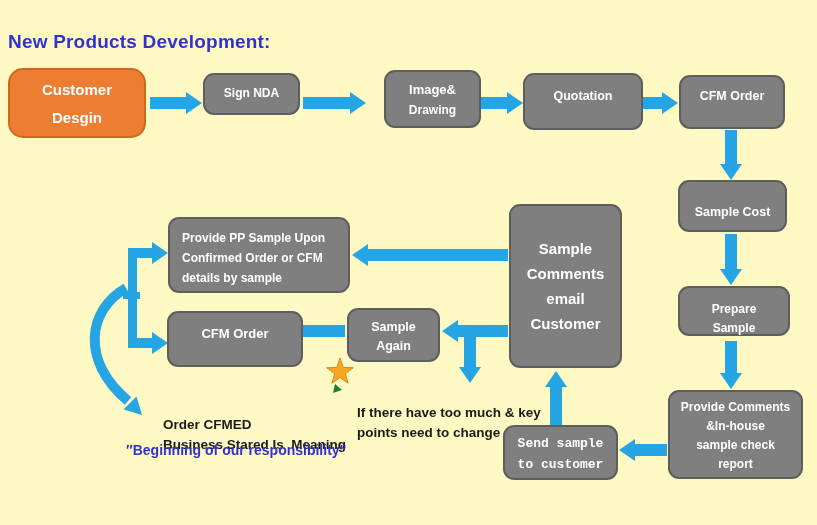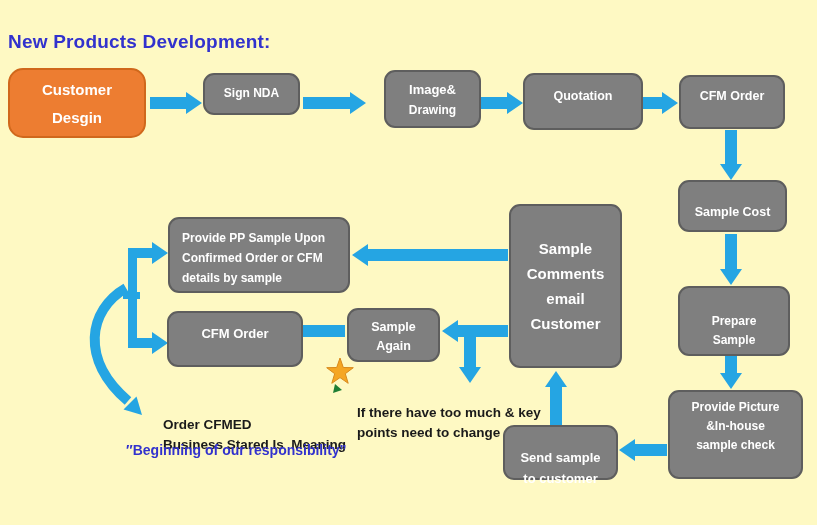--- a/index.html
+++ b/index.html
@@ -21,23 +21,23 @@
   .box .ln{display:block;}
   .b-customer{left:8px;top:68px;width:138px;height:70px;border-radius:15px;
        background:var(--orange);border-color:var(--orange-border);
        font-size:15px;line-height:28px;padding-top:6px;}
   .b-nda{left:203px;top:73px;width:97px;height:42px;padding-top:9px;}
   .b-image{left:384px;top:70px;width:97px;height:58px;padding-top:8px;line-height:20px;}
   .b-image .ln:first-child{font-size:13px;}
   .b-quotation{left:523px;top:73px;width:120px;height:57px;padding-top:12px;font-size:12.5px;}
   .b-cfmprice{left:679px;top:75px;width:106px;height:54px;padding-top:10px;font-size:12.5px;}
   .b-samplecost{left:678px;top:180px;width:109px;height:52px;padding-top:21px;font-size:12.5px;}
-  .b-prepare{left:678px;top:286px;width:112px;height:70px;padding-top:24px;}
+  .b-prepare{left:678px;top:286px;width:112px;height:50px;padding-top:12px;}
   .b-picture{left:668px;top:390px;width:135px;height:89px;padding-top:6px;}
-  .b-send{left:503px;top:425px;width:115px;height:55px;padding-top:20px;font-size:13px;line-height:21px;}
+  .b-send{left:503px;top:425px;width:115px;height:55px;padding-top:6px;font-size:13px;line-height:21px;font-family:Liberation Mono, monospace;}
   .b-comments{left:509px;top:204px;width:113px;height:164px;font-size:15px;line-height:25px;
        justify-content:center;padding-top:0;}
   .b-pp{left:168px;top:217px;width:182px;height:76px;text-align:left;
        padding:9px 20px 0 12px;line-height:20px;}
   .b-cfmorder{left:167px;top:311px;width:136px;height:56px;padding-top:11px;font-size:13px;}
   .b-again{left:347px;top:308px;width:93px;height:54px;padding-top:8px;font-size:12.5px;}
   .note{position:absolute;color:var(--note-black);font-weight:bold;font-size:13.5px;
         line-height:20px;white-space:pre-wrap;}
   .note-if{left:342px;top:383px;}
   .note-order{left:148px;top:395px;}
@@ -102,23 +102,24 @@
   <div class="box b-cfmprice">CFM Order</div>
 
   <div class="box b-samplecost">Sample Cost</div>
 
   <div class="box b-prepare">
     <span class="ln">Prepare</span>
     <span class="ln">Sample</span>
   </div>
 
   <div class="box b-picture">
-    <span class="ln">Provide Picture</span>
+    <span class="ln">Provide Comments</span>
     <span class="ln">&amp;In-house</span>
     <span class="ln">sample check</span>
+    <span class="ln">report</span>
   </div>
 
   <div class="box b-send">
     <span class="ln">Send sample</span>
     <span class="ln">to customer</span>
   </div>
 
   <div class="box b-comments">
     <span class="ln">Sample</span>
     <span class="ln">Comments</span>

